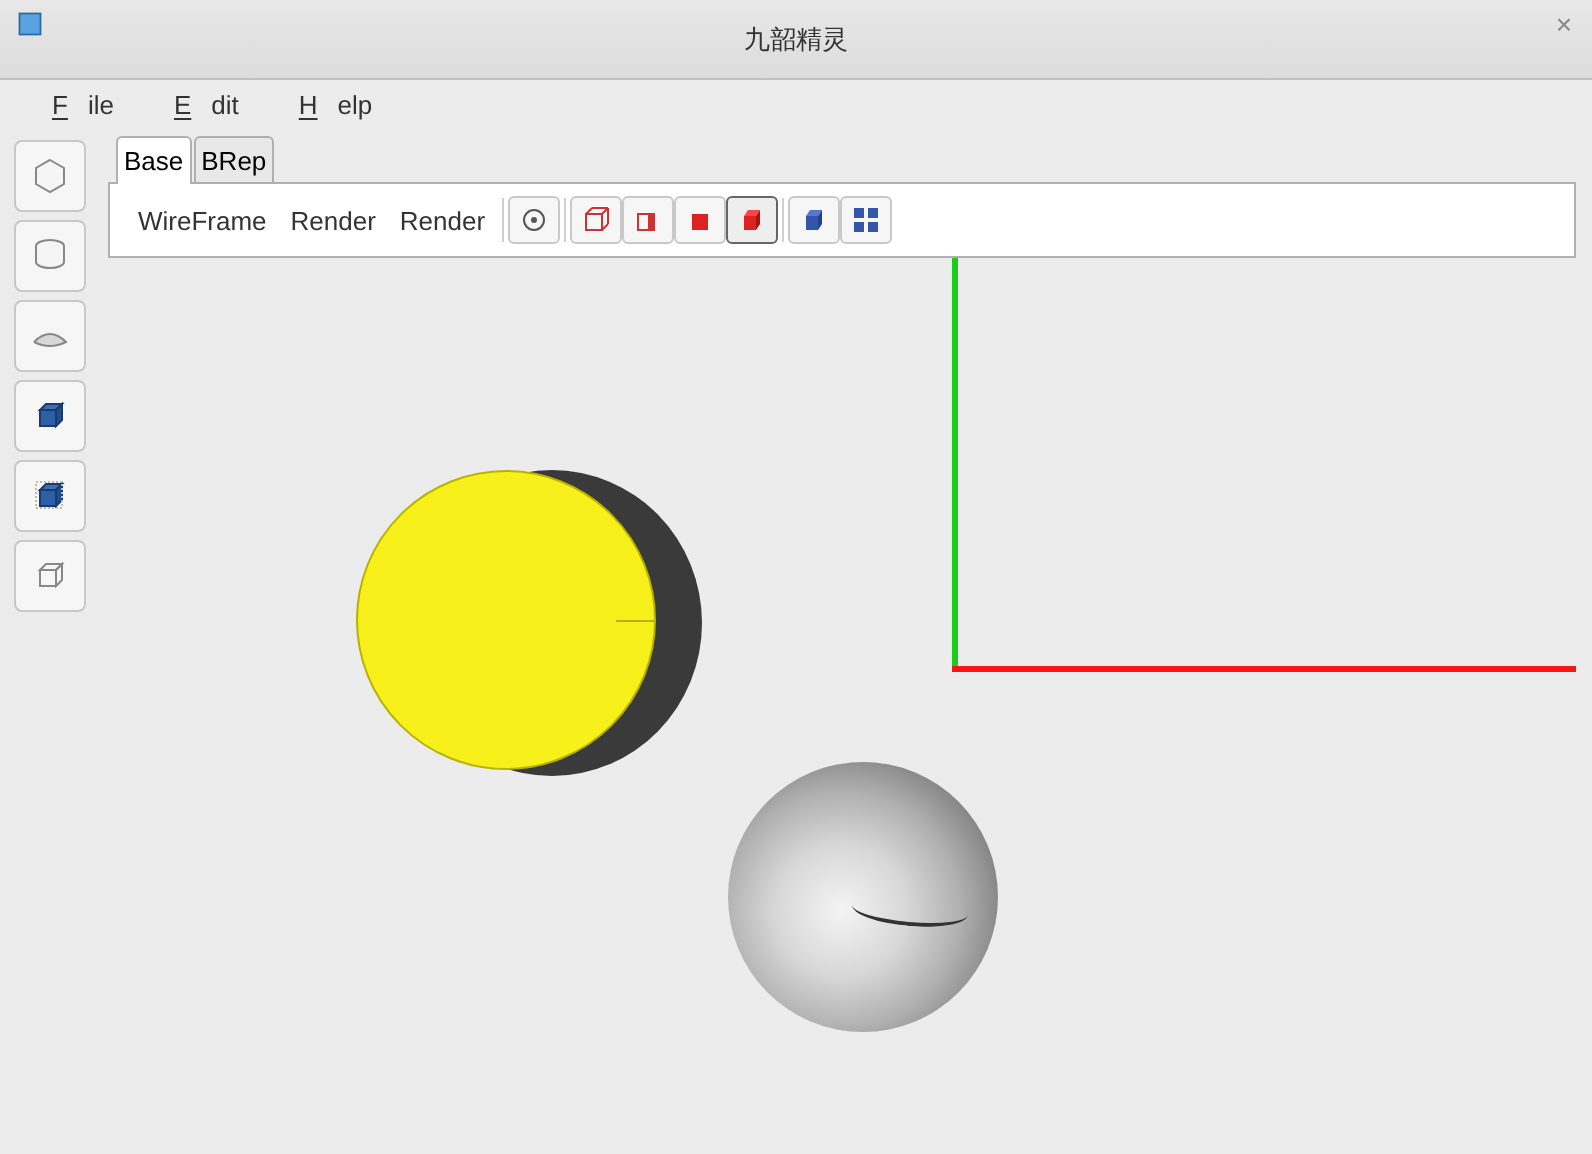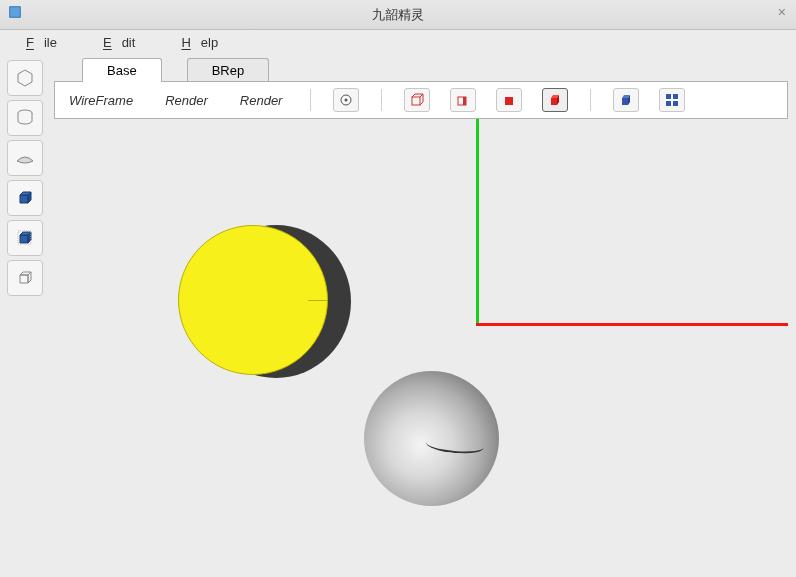--- a/index.html
+++ b/index.html
@@ -1,38 +1,38 @@
 <!DOCTYPE html>
 <html><head>
 <meta charset="utf-8">
 <style>
 * { box-sizing: border-box; margin: 0; padding: 0; }
 body { font-family: sans-serif; font-size: 13px; background: #ececec; width: 796px; height: 577px; overflow: hidden; position: relative; }
 
-.titlebar { height: 30px; background: linear-gradient(#e8e8e8, #dcdcdc); display: flex; align-items: center; justify-content: center; position: relative; border-bottom: 1px solid #c0c0c0; }
+.titlebar { height: 40px; background: linear-gradient(#e8e8e8, #dcdcdc); display: flex; align-items: center; justify-content: center; position: relative; border-bottom: 1px solid #c0c0c0; }
 .titlebar-icon { position: absolute; left: 8px; top: 5px; width: 14px; height: 14px; }
 .titlebar-title { font-size: 13px; color: #333; }
 .titlebar-close { position: absolute; right: 10px; top: 4px; font-size: 14px; color: #888; cursor: pointer; }
 
-.menubar { height: 24px; background: #ececec; display: flex; align-items: center; padding-left: 6px; gap: 16px; }
+.menubar { height: 24px; background: #ececec; display: flex; align-items: center; padding-left: 6px; gap: 0; }
 .menubar span { padding: 2px 10px; cursor: pointer; color: #333; }
 .menubar .underline { text-decoration: underline; text-decoration-thickness: 1px; text-underline-offset: 2px; }
 
 .main { display: flex; height: calc(577px - 26px - 24px); }
 
 .sidebar { width: 50px; background: #ececec; padding-top: 6px; display: flex; flex-direction: column; align-items: center; gap: 4px; }
 .sidebar-btn { width: 36px; height: 36px; border: 1px solid #c8c8c8; border-radius: 4px; background: #f6f6f6; display: flex; align-items: center; justify-content: center; cursor: pointer; }
 
 .content { flex: 1; background: #ececec; padding: 4px 8px 8px 4px; display: flex; flex-direction: column; }
 
 .tabs { display: flex; margin-left: 4px; }
-.tab { padding: 4px 24px; border: 1px solid #b0b0b0; border-bottom: none; background: #e8e8e8; font-size: 13px; cursor: pointer; border-radius: 3px 3px 0 0; margin-right: 1px; margin-left: 24px; }
+.tab { padding: 4px 3px; border: 1px solid #b0b0b0; border-bottom: none; background: #e8e8e8; font-size: 13px; cursor: pointer; border-radius: 3px 3px 0 0; margin-right: 1px; }
 .tab.active { background: #fff; position: relative; z-index: 2; }
 
-.tab-panel { border: 1px solid #b0b0b0; background: #fff; padding: 6px 8px; display: flex; align-items: center; gap: 20px; margin-top: -1px; position: relative; z-index: 1; font-style: italic; }
+.tab-panel { border: 1px solid #b0b0b0; background: #fff; padding: 6px 8px; display: flex; align-items: center; gap: 0; margin-top: -1px; position: relative; z-index: 1; }
 .mode-label { font-size: 13px; color: #333; padding: 2px 6px; cursor: pointer; }
 .vsep { width: 1px; height: 22px; background: #d0d0d0; margin: 0 2px; }
 .icon-btn { width: 26px; height: 24px; border: 1px solid #c8c8c8; border-radius: 3px; background: #f6f6f6; display: flex; align-items: center; justify-content: center; cursor: pointer; }
 .icon-btn.active { border-color: #666; background: #eee; }
 
 .canvas { flex: 1; background: #ececec; position: relative; overflow: hidden; }
 
 
 .axis-v { position: absolute; left: 422px; top: 0; width: 3px; height: 207px; background: #1acd1a; }
 .axis-h { position: absolute; left: 422px; top: 204px; width: 316px; height: 3px; background: #f51616; }

